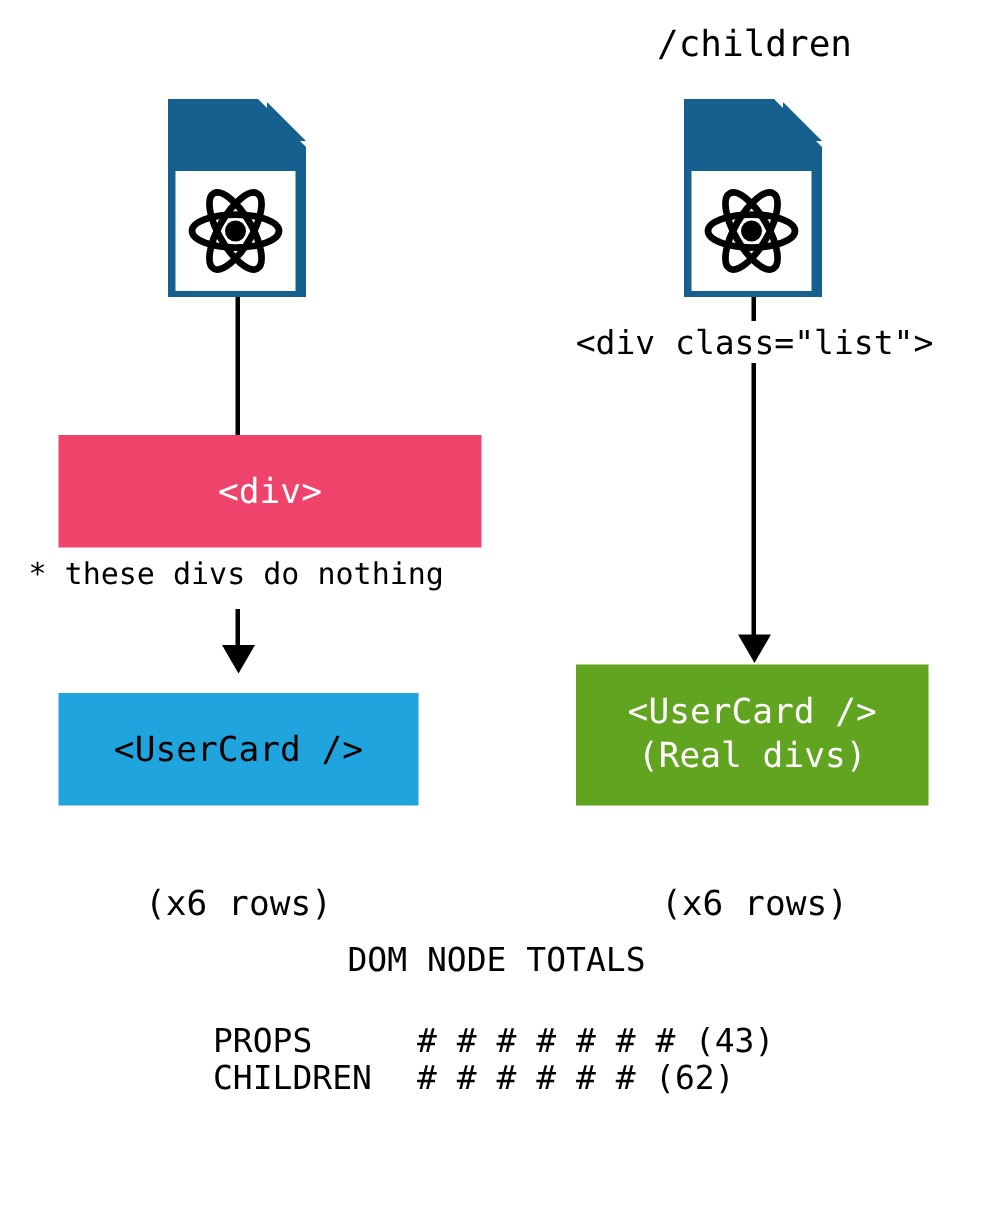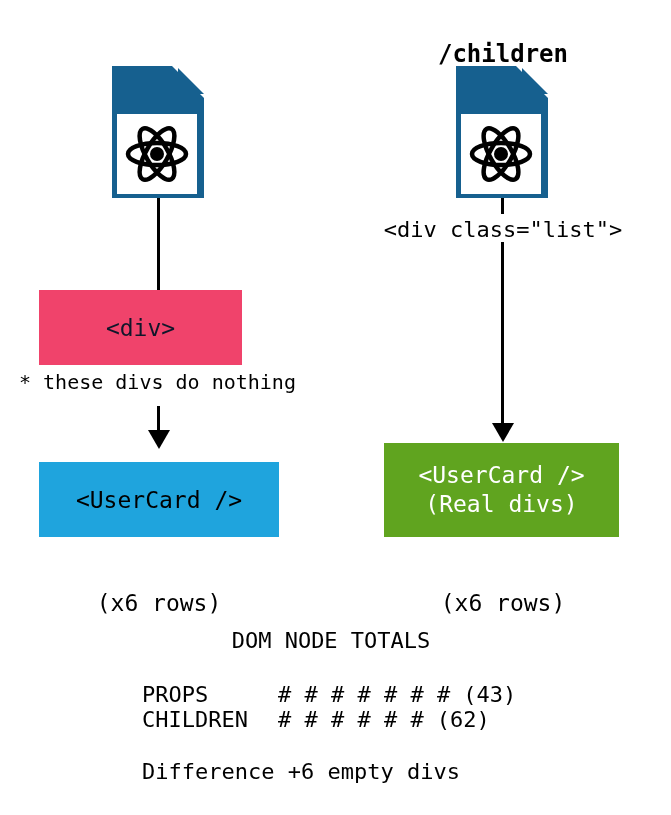--- a/index.html
+++ b/index.html
@@ -13,21 +13,21 @@
     overflow: hidden;
   }
   .abs { position: absolute; }
 
   
   .route-label {
     width: 240px; text-align: center;
     font-size: 24px; line-height: 28px; white-space: pre;
   }
   .route-left  { left: 39px;  top: 30px; }
-  .route-right { left: 383px; top: 40px; font-weight: bold; }
+  .route-right { left: 383px; top: 15px; }
 
   
   .icon-left  { left: 112px; top: 66px; }
   .icon-right { left: 456px; top: 66px; }
   .file-body, .file-fold { fill: var(--file-icon-blue, #16608F); }
 
   
   .vline { width: 3px; background: #000; }
   .line-left   { left: 157px; top: 198px; height: 92px; }
   .line-right  { left: 501px; top: 198px; height: 16px; }
@@ -41,22 +41,22 @@
   }
   .head-left  { left: 148px; top: 430px; }
   .head-right { left: 492px; top: 423px; }
 
   
   .node-box {
     display: flex; flex-direction: column;
     align-items: center; justify-content: center;
     font-size: 23px; white-space: pre;
   }
-  .box-div      { left: 39px;  top: 290px; width: 203px; height: 75px;
-                  background: var(--div-box-pink, #F0436B); color: #0f172a; }
+  .box-div      { left: 39px;  top: 290px; width: 282px; height: 75px;
+                  background: var(--div-box-pink, #F0436B); color: #ffffff; }
   .box-usercard { left: 39px;  top: 462px; width: 240px; height: 75px;
                   background: var(--usercard-box-blue, #1FA4DD); color: #000; }
   .box-real     { left: 384px; top: 443px; width: 235px; height: 94px;
                   background: var(--usercard-box-green, #60A41F);
                   color: var(--box-text-white, #fff); line-height: 29px; }
 
   
   .note        { left: 19px;  top: 370px; width: 280px; 
                  font-size: 20px; white-space: pre; }
   .list-div    { left: 373px; top: 217px; width: 260px; text-align: center;
@@ -146,15 +146,14 @@
       <span class="row-hashes"># # # # # # #</span>
       <span class="row-total">(43)</span>
     </div>
     <div class="totals-row">
       <span class="row-label">CHILDREN</span>
       <span class="row-hashes"># # # # # #</span>
       <span class="row-total">(62)</span>
     </div>
   </div>
 
-  <div class="abs difference">Difference +6 empty divs</div>
 
 </div>
 
 </body></html>

